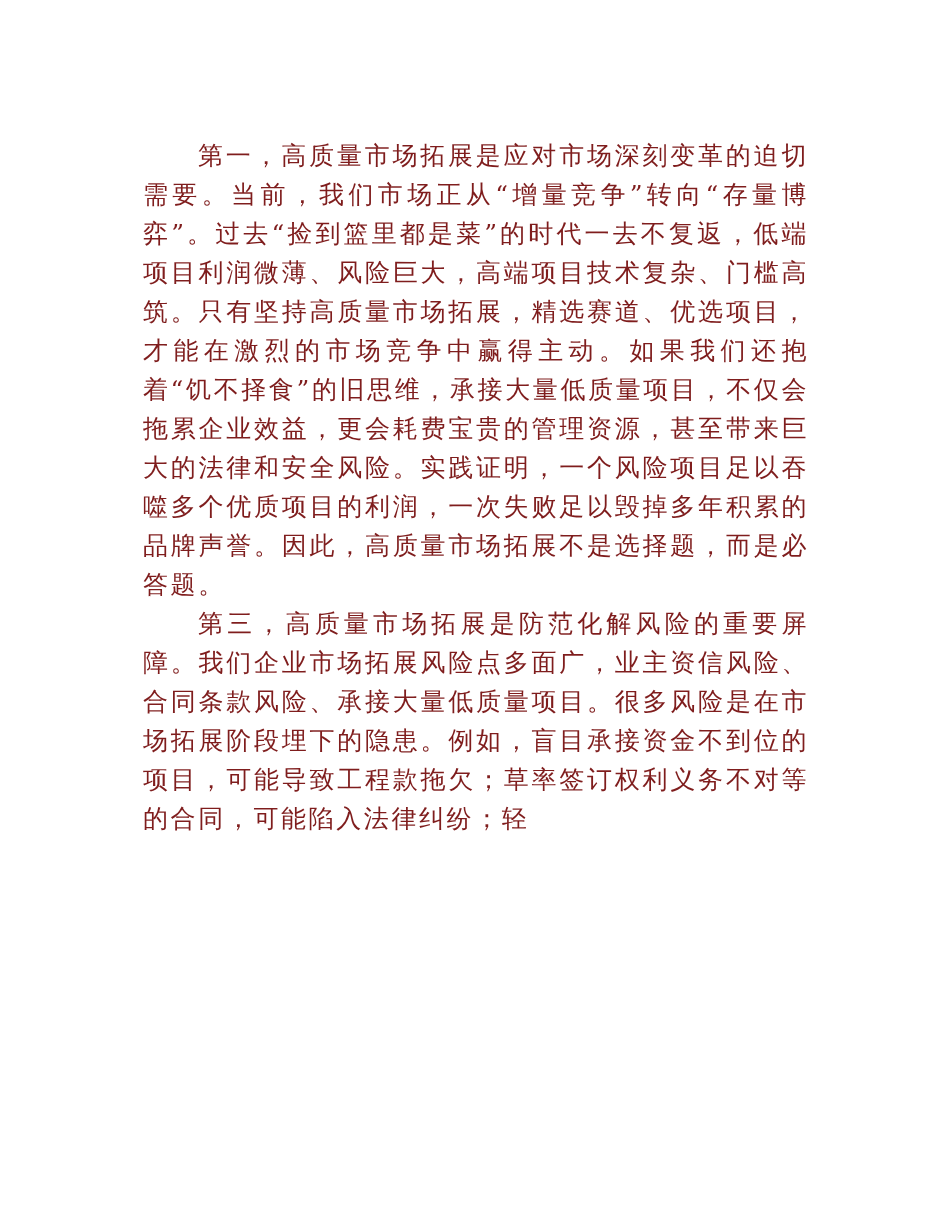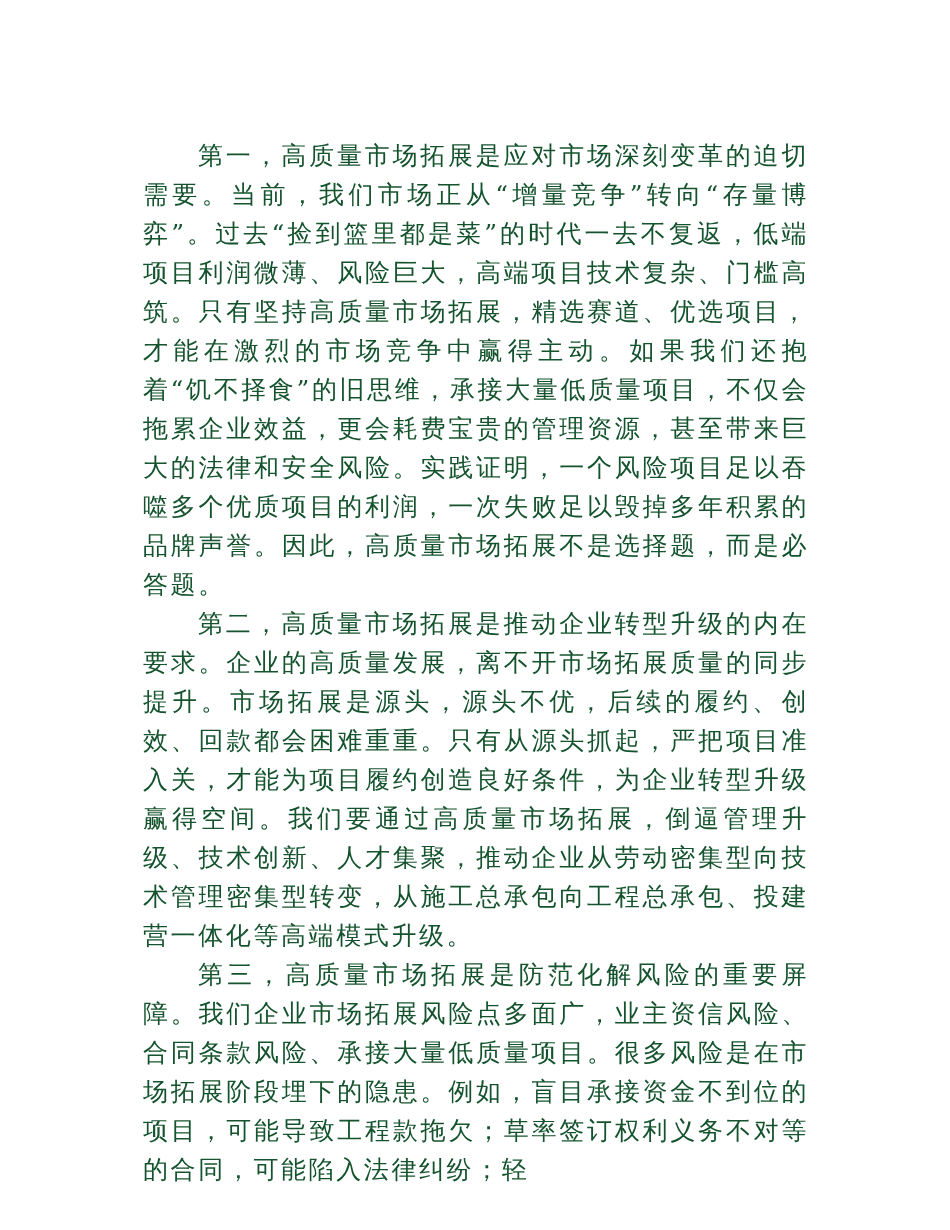--- a/index.html
+++ b/index.html
@@ -14,31 +14,30 @@
     overflow: hidden;
   }
   .page {
     position: absolute;
     left: 143px;
     top: 136px;
     width: 666px;
     font-family: "DejaVu Serif", "Liberation Serif", serif;
     font-size: 25px;
     line-height: 39px;
-    color: #14532d;
+    color: #7f1d1d;
   }
   .para {
     margin: 0;
     text-indent: 2.2em;
     text-align: justify;
     text-justify: inter-character;
     letter-spacing: 2.6px;
     word-break: break-all;
   }
 </style>
 </head>
 <body>
 
 <div class="page">
   <p class="para">第一，高质量市场拓展是应对市场深刻变革的迫切需要。当前，我们市场正从“增量竞争”转向“存量博弈”。过去“捡到篮里都是菜”的时代一去不复返，低端项目利润微薄、风险巨大，高端项目技术复杂、门槛高筑。只有坚持高质量市场拓展，精选赛道、优选项目，才能在激烈的市场竞争中赢得主动。如果我们还抱着“饥不择食”的旧思维，承接大量低质量项目，不仅会拖累企业效益，更会耗费宝贵的管理资源，甚至带来巨大的法律和安全风险。实践证明，一个风险项目足以吞噬多个优质项目的利润，一次失败足以毁掉多年积累的品牌声誉。因此，高质量市场拓展不是选择题，而是必答题。</p>
-  <p class="para">第二，高质量市场拓展是推动企业转型升级的内在要求。企业的高质量发展，离不开市场拓展质量的同步提升。市场拓展是源头，源头不优，后续的履约、创效、回款都会困难重重。只有从源头抓起，严把项目准入关，才能为项目履约创造良好条件，为企业转型升级赢得空间。我们要通过高质量市场拓展，倒逼管理升级、技术创新、人才集聚，推动企业从劳动密集型向技术管理密集型转变，从施工总承包向工程总承包、投建营一体化等高端模式升级。</p>
   <p class="para">第三，高质量市场拓展是防范化解风险的重要屏障。我们企业市场拓展风险点多面广，业主资信风险、合同条款风险、承接大量低质量项目。很多风险是在市场拓展阶段埋下的隐患。例如，盲目承接资金不到位的项目，可能导致工程款拖欠；草率签订权利义务不对等的合同，可能陷入法律纠纷；轻</p>
 </div>
 
 </body></html>

